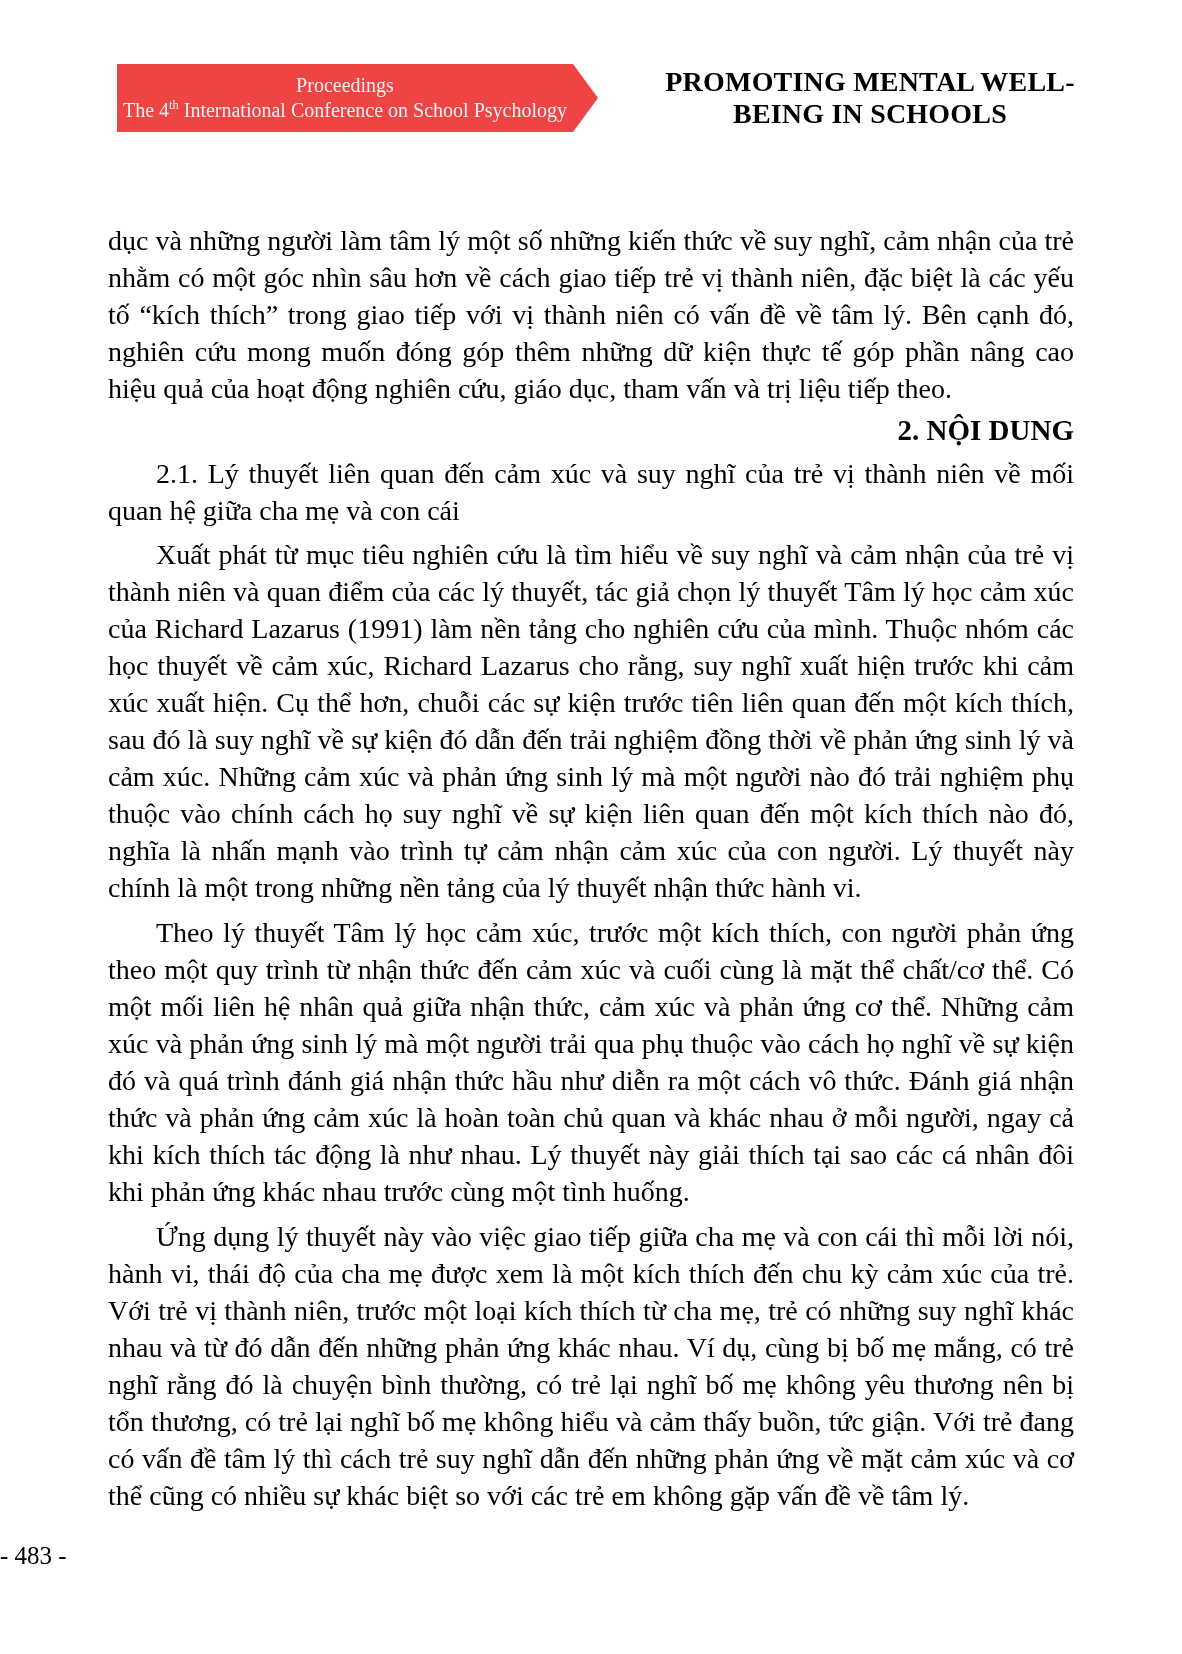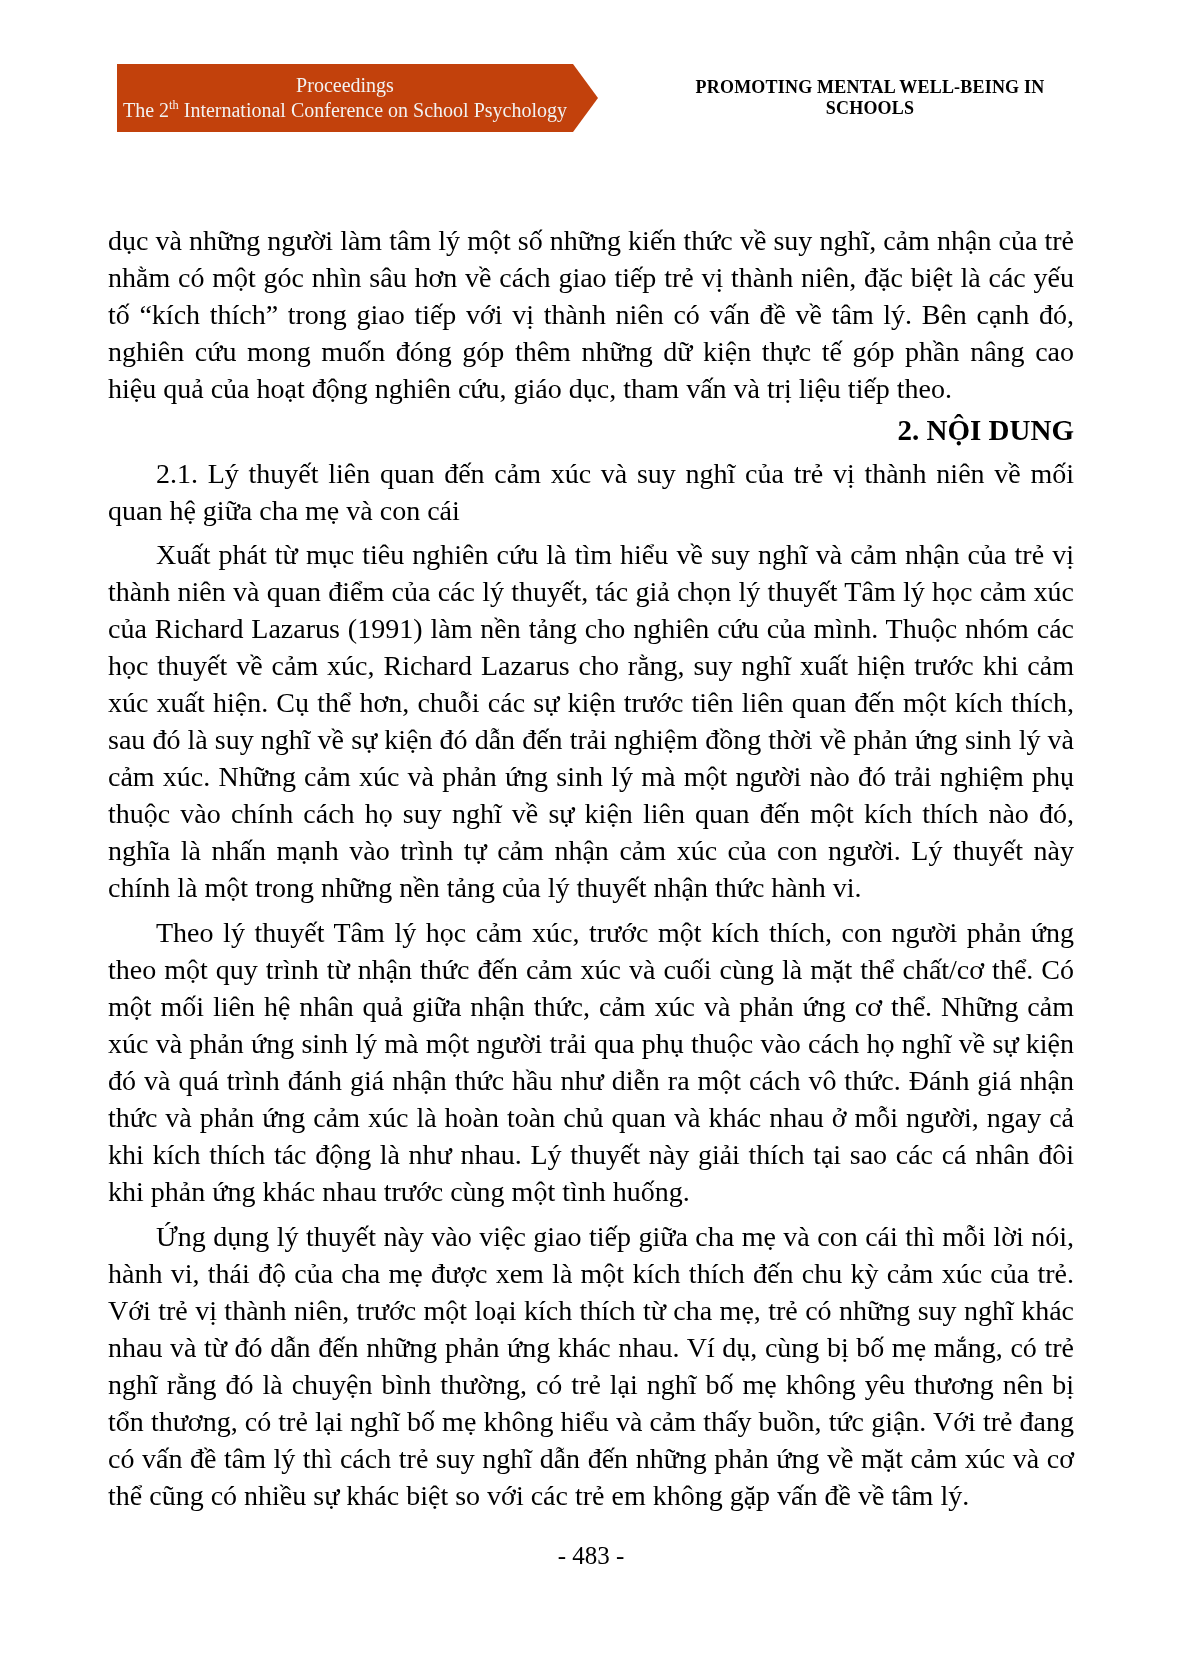--- a/index.html
+++ b/index.html
@@ -14,21 +14,21 @@
     overflow: hidden;
   }
 
   
   .banner {
     position: absolute;
     left: 117px;
     top: 64px;
     width: 481px;
     height: 68px;
-    background: #c2410c;
+    background: #ef4444;
     clip-path: polygon(0 0, 456px 0, 100% 50%, 456px 100%, 0 100%);
     display: flex;
     flex-direction: column;
     align-items: center;
     justify-content: center;
     color: #f2f2f2;
     font-size: 20px;
     line-height: 25px;
     padding-right: 25px;
     box-sizing: border-box;
@@ -43,21 +43,21 @@
   .running-head {
     position: absolute;
     left: 650px;
     top: 64px;
     width: 440px;
     height: 68px;
     display: flex;
     align-items: center;
     justify-content: center;
     font-weight: bold;
-    font-size: 18px;
+    font-size: 28px;
     letter-spacing: 0.2px;
     text-align: center;
   }
 
   
   .content {
     position: absolute;
     left: 108px;
     top: 186px;
     width: 966px;
@@ -86,35 +86,35 @@
   .para-theory { margin-bottom: 8px !important; }
   .para-process { margin-bottom: 8px !important; }
   .italic { }
 
   
   .footer {
     position: absolute;
     left: 0;
     top: 1542px;
     width: 100%;
-    text-align: center;
+    text-align: left;
     font-size: 25px;
   }
 </style>
 </head>
 <body>
 
 <div class="page">
 
   <div class="banner">
     <div>
       <span>Proceedings</span>
     </div>
     <div>
-      <span>The 2</span><sup>th</sup><span> International Conference on School Psychology</span>
+      <span>The 4</span><sup>th</sup><span> International Conference on School Psychology</span>
     </div>
   </div>
 
   <div class="running-head">PROMOTING MENTAL WELL-BEING IN SCHOOLS</div>
 
   <div class="content">
 
     <p>dục và những người làm tâm lý một số những kiến thức về suy nghĩ, cảm nhận của trẻ nhằm có một góc nhìn sâu hơn về cách giao tiếp trẻ vị thành niên, đặc biệt là các yếu tố “kích thích” trong giao tiếp với vị thành niên có vấn đề về tâm lý. Bên cạnh đó, nghiên cứu mong muốn đóng góp thêm những dữ kiện thực tế góp phần nâng cao hiệu quả của hoạt động nghiên cứu, giáo dục, tham vấn và trị liệu tiếp theo.</p>
 
     <h2 class="section">2. NỘI DUNG</h2>

